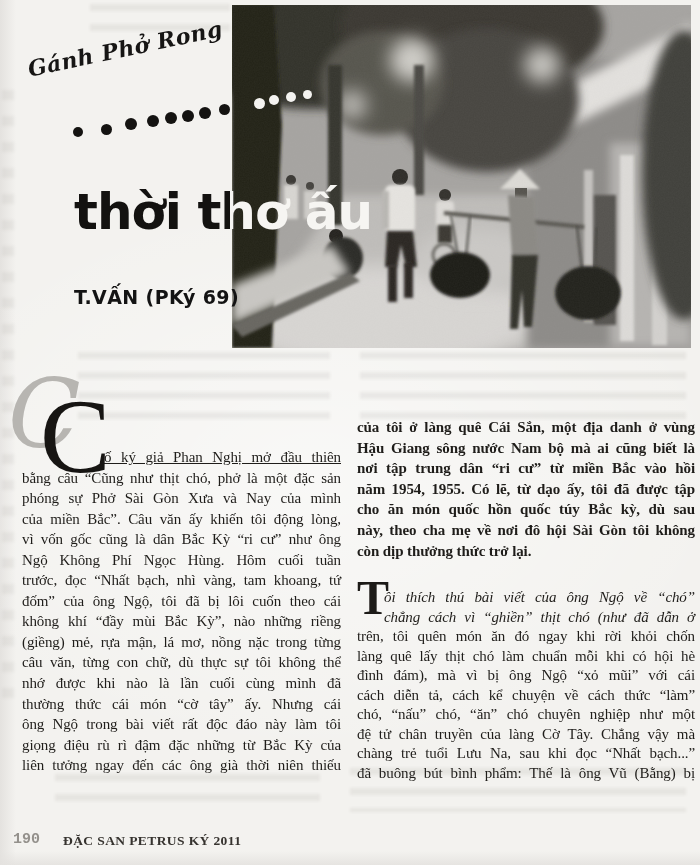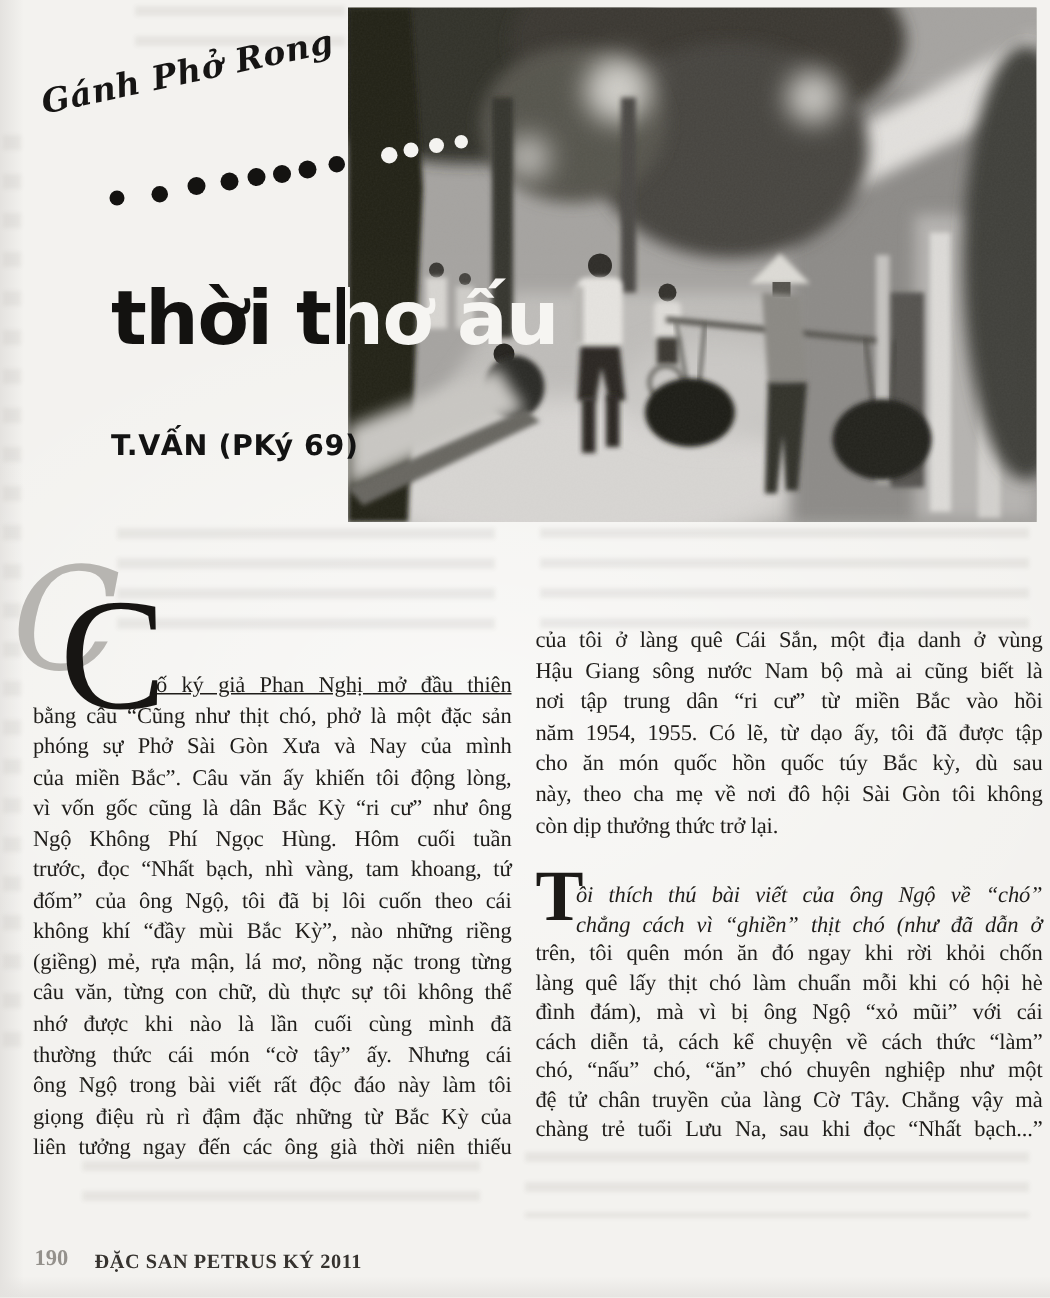--- a/index.html
+++ b/index.html
@@ -63,21 +63,21 @@
   }
   .ghost.v{
     background:repeating-linear-gradient(180deg,
       rgba(125,120,114,.18) 0 10px, rgba(0,0,0,0) 10px 26px);
     opacity:.5;
   }
 
   
   .col{position:absolute;z-index:3;}
   .col-left{left:22px;top:447px;width:319px;}
-  .col-right-1{left:357px;top:417px;width:338px;}
+  .col-right-1{left:357px;top:417px;width:338px;font-weight:bold;}
   .col-right-2{left:357px;top:588px;width:338px;}
 
   .line{
     font-family:"Liberation Serif",serif;
     font-size:15px;color:#1f1d1a;
     letter-spacing:-.1px;
     white-space:nowrap;
     text-align:justify;text-align-last:justify;
     overflow:visible;
   }
@@ -102,22 +102,22 @@
   .cap-t{
     position:absolute;left:357px;top:574px;
     font-family:"Liberation Serif",serif;font-weight:bold;
     font-size:48px;line-height:1;color:#1c1a17;z-index:4;
   }
 
   
   .footer{position:absolute;left:0;top:828px;width:700px;z-index:4;}
   .page-num{
     position:absolute;left:13px;top:3px;
-    font-family:Liberation Serif, serif;font-weight:bold;
-    font-size:15px;color:#94918c;filter:blur(.3px);margin-left:10px;
+    font-family:Liberation Mono, monospace;font-weight:bold;
+    font-size:15px;color:#94918c;filter:blur(.3px);
   }
   .journal{
     position:absolute;left:63px;top:5px;
     font-family:"Liberation Serif",serif;font-weight:bold;
     font-size:13.5px;color:#36332f;letter-spacing:.4px;white-space:nowrap;
   }
 </style>
 </head>
 <body>
 
@@ -269,20 +269,21 @@
   <div class="col col-right-2" id="colRight2">
       <div class="line indent-t">ôi thích thú bài viết của ông Ngộ về “chó”</div>
       <div class="line indent-t">chẳng cách vì “ghiền” thịt chó (như đã dẫn ở</div>
       <div class="line">trên, tôi quên món ăn đó ngay khi rời khỏi chốn</div>
       <div class="line">làng quê lấy thịt chó làm chuẩn mỗi khi có hội hè</div>
       <div class="line">đình đám), mà vì bị ông Ngộ “xỏ mũi” với cái</div>
       <div class="line">cách diễn tả, cách kể chuyện về cách thức “làm”</div>
       <div class="line">chó, “nấu” chó, “ăn” chó chuyên nghiệp như một</div>
       <div class="line">đệ tử chân truyền của làng Cờ Tây. Chẳng vậy mà</div>
       <div class="line">chàng trẻ tuổi Lưu Na, sau khi đọc “Nhất bạch...”</div>
+      <div class="line">đã buông bút bình phẩm: Thế là ông Vũ (Bằng) bị</div>
     </div>
 
   <div class="footer">
     <span class="page-num">190</span>
     <span class="journal">ĐẶC SAN PETRUS KÝ 2011</span>
   </div>
 
 </div>
 
 </body></html>

